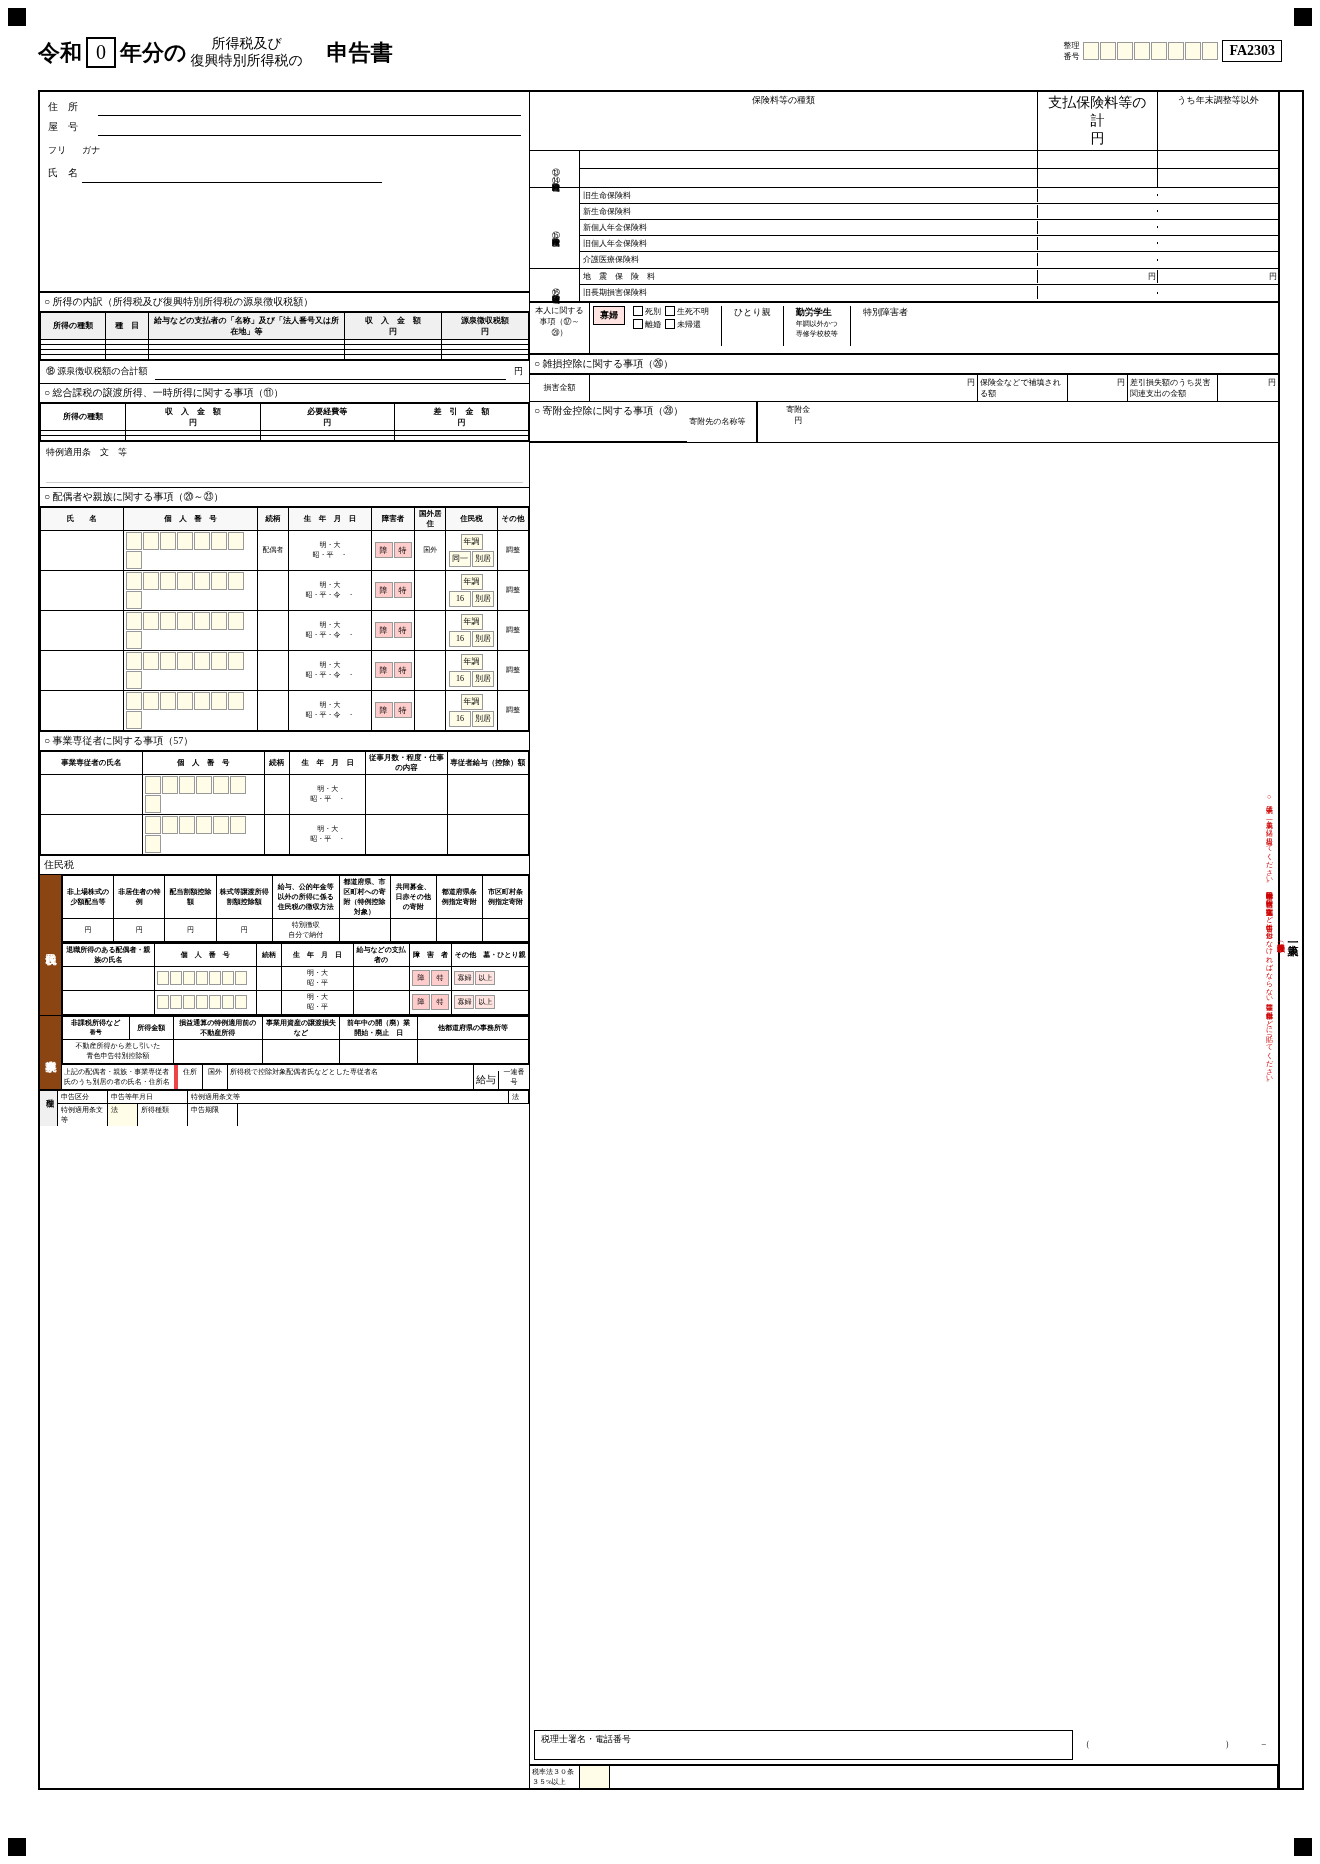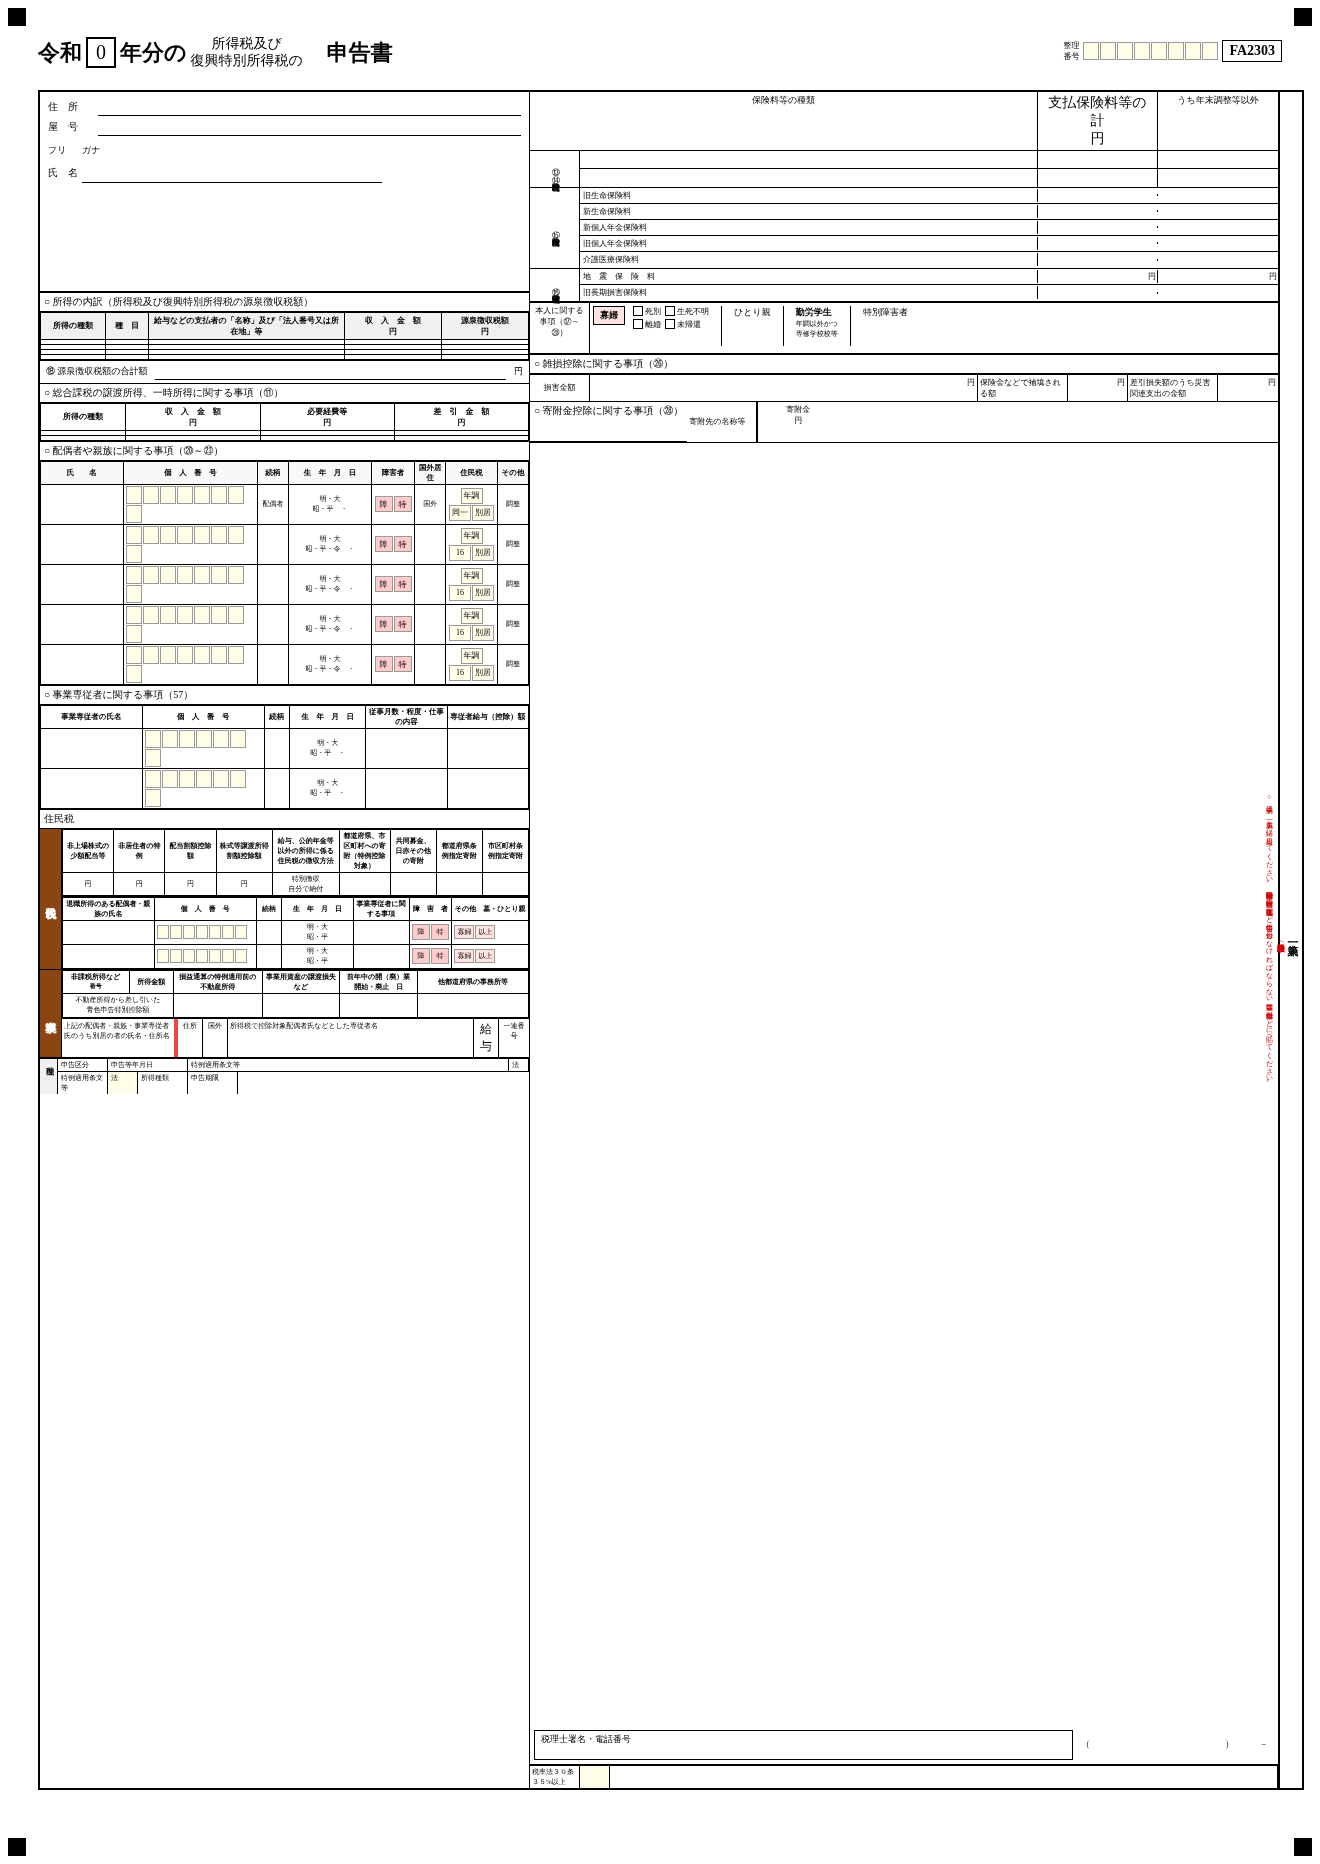--- a/index.html
+++ b/index.html
@@ -465,20 +465,24 @@
             <tr>
               <td></td>
                 <td></td>
                 <td></td>
                 <td></td>
             </tr>
           </tbody>
         </table>
       </div>
 
+      <div class="special-clause">
+        <div>特例適用条　文　等</div>
+        <div style="margin-top:4px; border-bottom:1px solid #ccc; min-height:20px;"></div>
+      </div>
 
       <div class="family-section">
         <div class="section-title">○ 配偶者や親族に関する事項（⑳～㉓）</div>
         <table class="family-table" style="width:100%;">
           <thead>
             <tr>
               <th style="width:80px;">氏　　名</th>
               <th style="width:130px;">個　人　番　号</th>
               <th style="width:30px;">続柄</th>
               <th style="width:80px;">生　年　月　日</th>
@@ -773,21 +777,21 @@
             </table>
 
             <div style="border-top:1px solid #000;">
               <table class="jutax-table" style="width:100%;">
                 <thead>
                   <tr>
                     <th style="width:90px; font-size:7px;">退職所得のある配偶者・親族の氏名</th>
                     <th style="width:100px; font-size:7px;">個　人　番　号</th>
                     <th style="width:25px; font-size:7px;">続柄</th>
                     <th style="width:70px; font-size:7px;">生　年　月　日</th>
-                    <th style="width:55px; font-size:7px;">事業専従者に関する事項</th>
+                    <th style="width:55px; font-size:7px;">給与などの支払者の</th>
                     <th style="width:40px; font-size:7px;">障　害　者</th>
                     <th style="width:75px; font-size:7px;">その他　墓・ひとり親</th>
                   </tr>
                 </thead>
                 <tbody>
                   <tr>
                     <td style="height:24px;"></td>
                     <td>
                       <div style="display:flex; gap:1px; flex-wrap:wrap;">
                         <div class="num-box" style="width:12px; height:14px;"></div>
@@ -880,21 +884,21 @@
                 <td></td>
               </tr>
             </tbody>
           </table>
 
           <div style="border-top:1px solid #000; display:flex; font-size:7px;">
             <div style="width:116px; border-right:4px solid #ef4444; padding:2px; font-size:7px;">上記の配偶者・親族・事業専従者氏のうち別居の者の氏名・住所名</div>
             <div style="width:25px; border-right:1px solid #000; padding:2px; font-size:7px; text-align:center;">住所</div>
             <div style="width:25px; border-right:1px solid #000; padding:2px; font-size:7px; text-align:center;">国外</div>
             <div style="flex:1; border-right:1px solid #000; padding:2px; font-size:7px;">所得税で控除対象配偶者氏などとした専従者名</div>
-            <div style="width:25px; border-right:1px solid #000; padding:2px; font-size:12px; text-align:center;">給与</div>
+            <div style="width:25px; border-right:1px solid #000; padding:2px; font-size:10px; text-align:center;margin-top:6px;">給与</div>
             <div style="width:30px; padding:2px; font-size:7px; text-align:center;">一連番号</div>
           </div>
         </div>
       </div>
 
       <div class="seiri-bottom" style="border-top:2px solid #000;">
         <div style="background:#f0f0f0; writing-mode:vertical-rl; padding:2px 3px; font-size:8px; border-right:1px solid #000;">整理欄</div>
         <div style="flex:1; display:flex; flex-direction:column;">
           <div style="display:flex; border-bottom:1px solid #000;">
             <div style="border-right:1px solid #000; padding:1px 3px; font-size:7px; width:50px;">申告区分</div>

